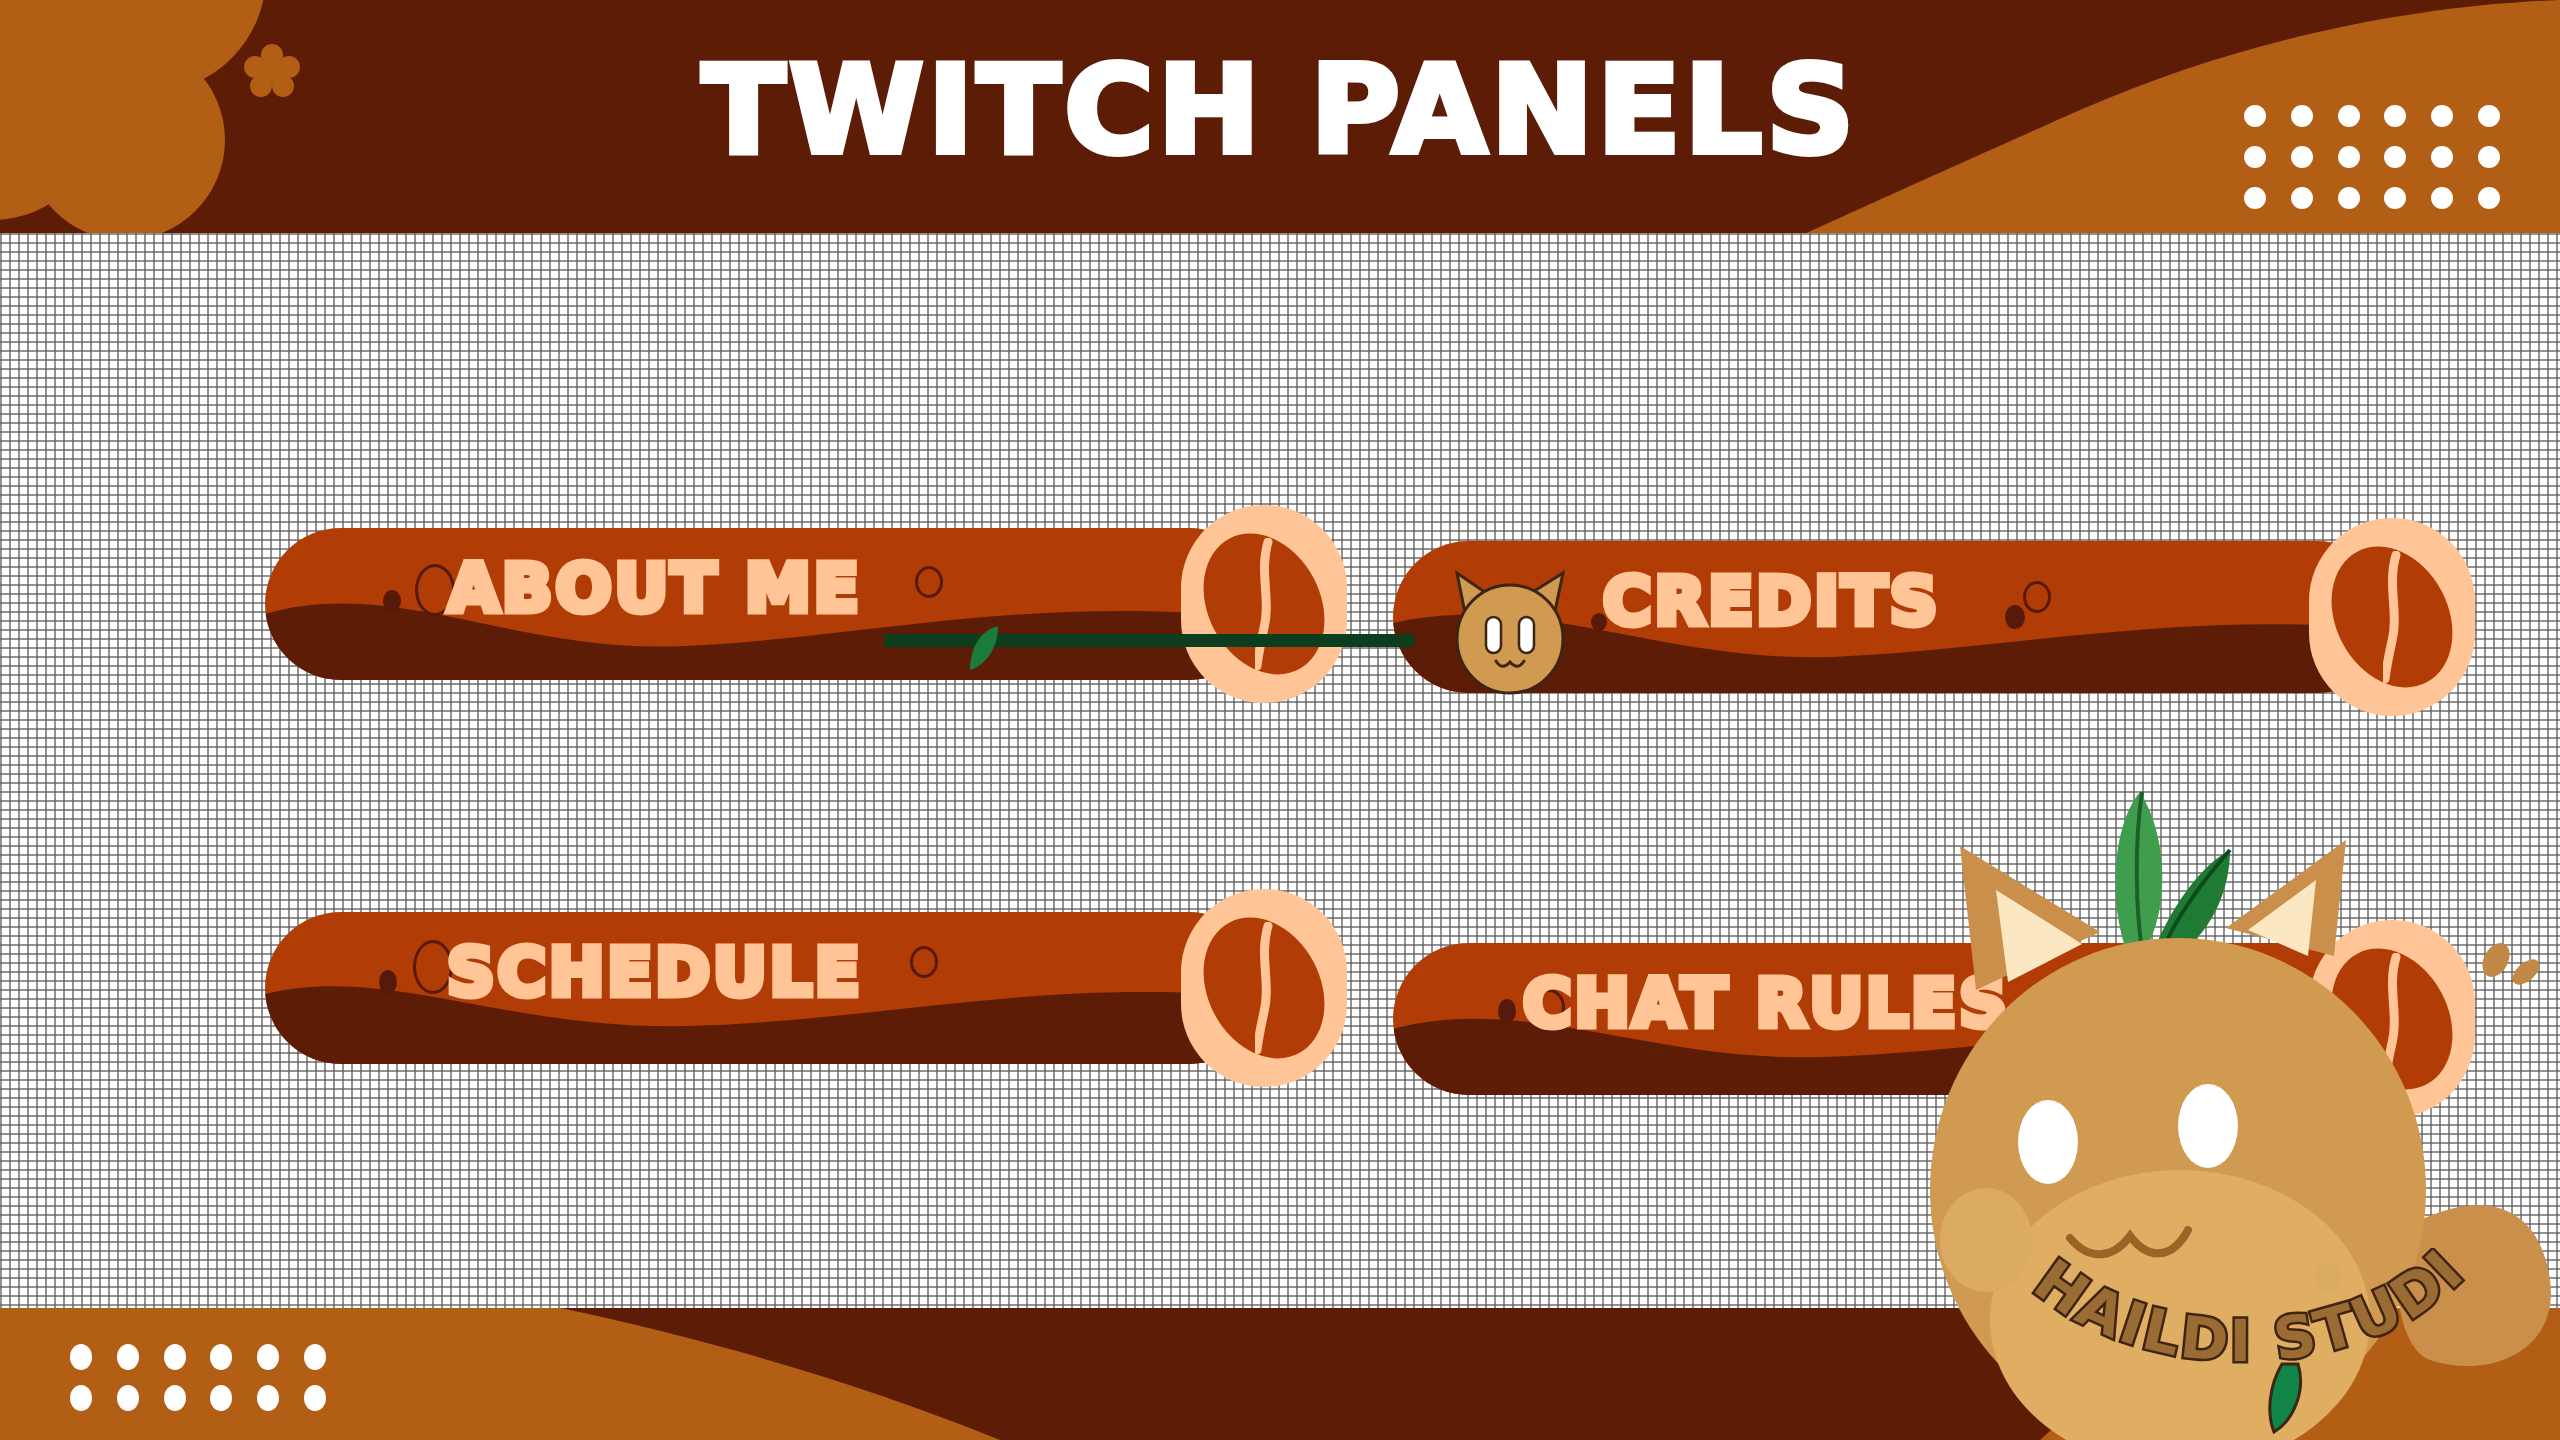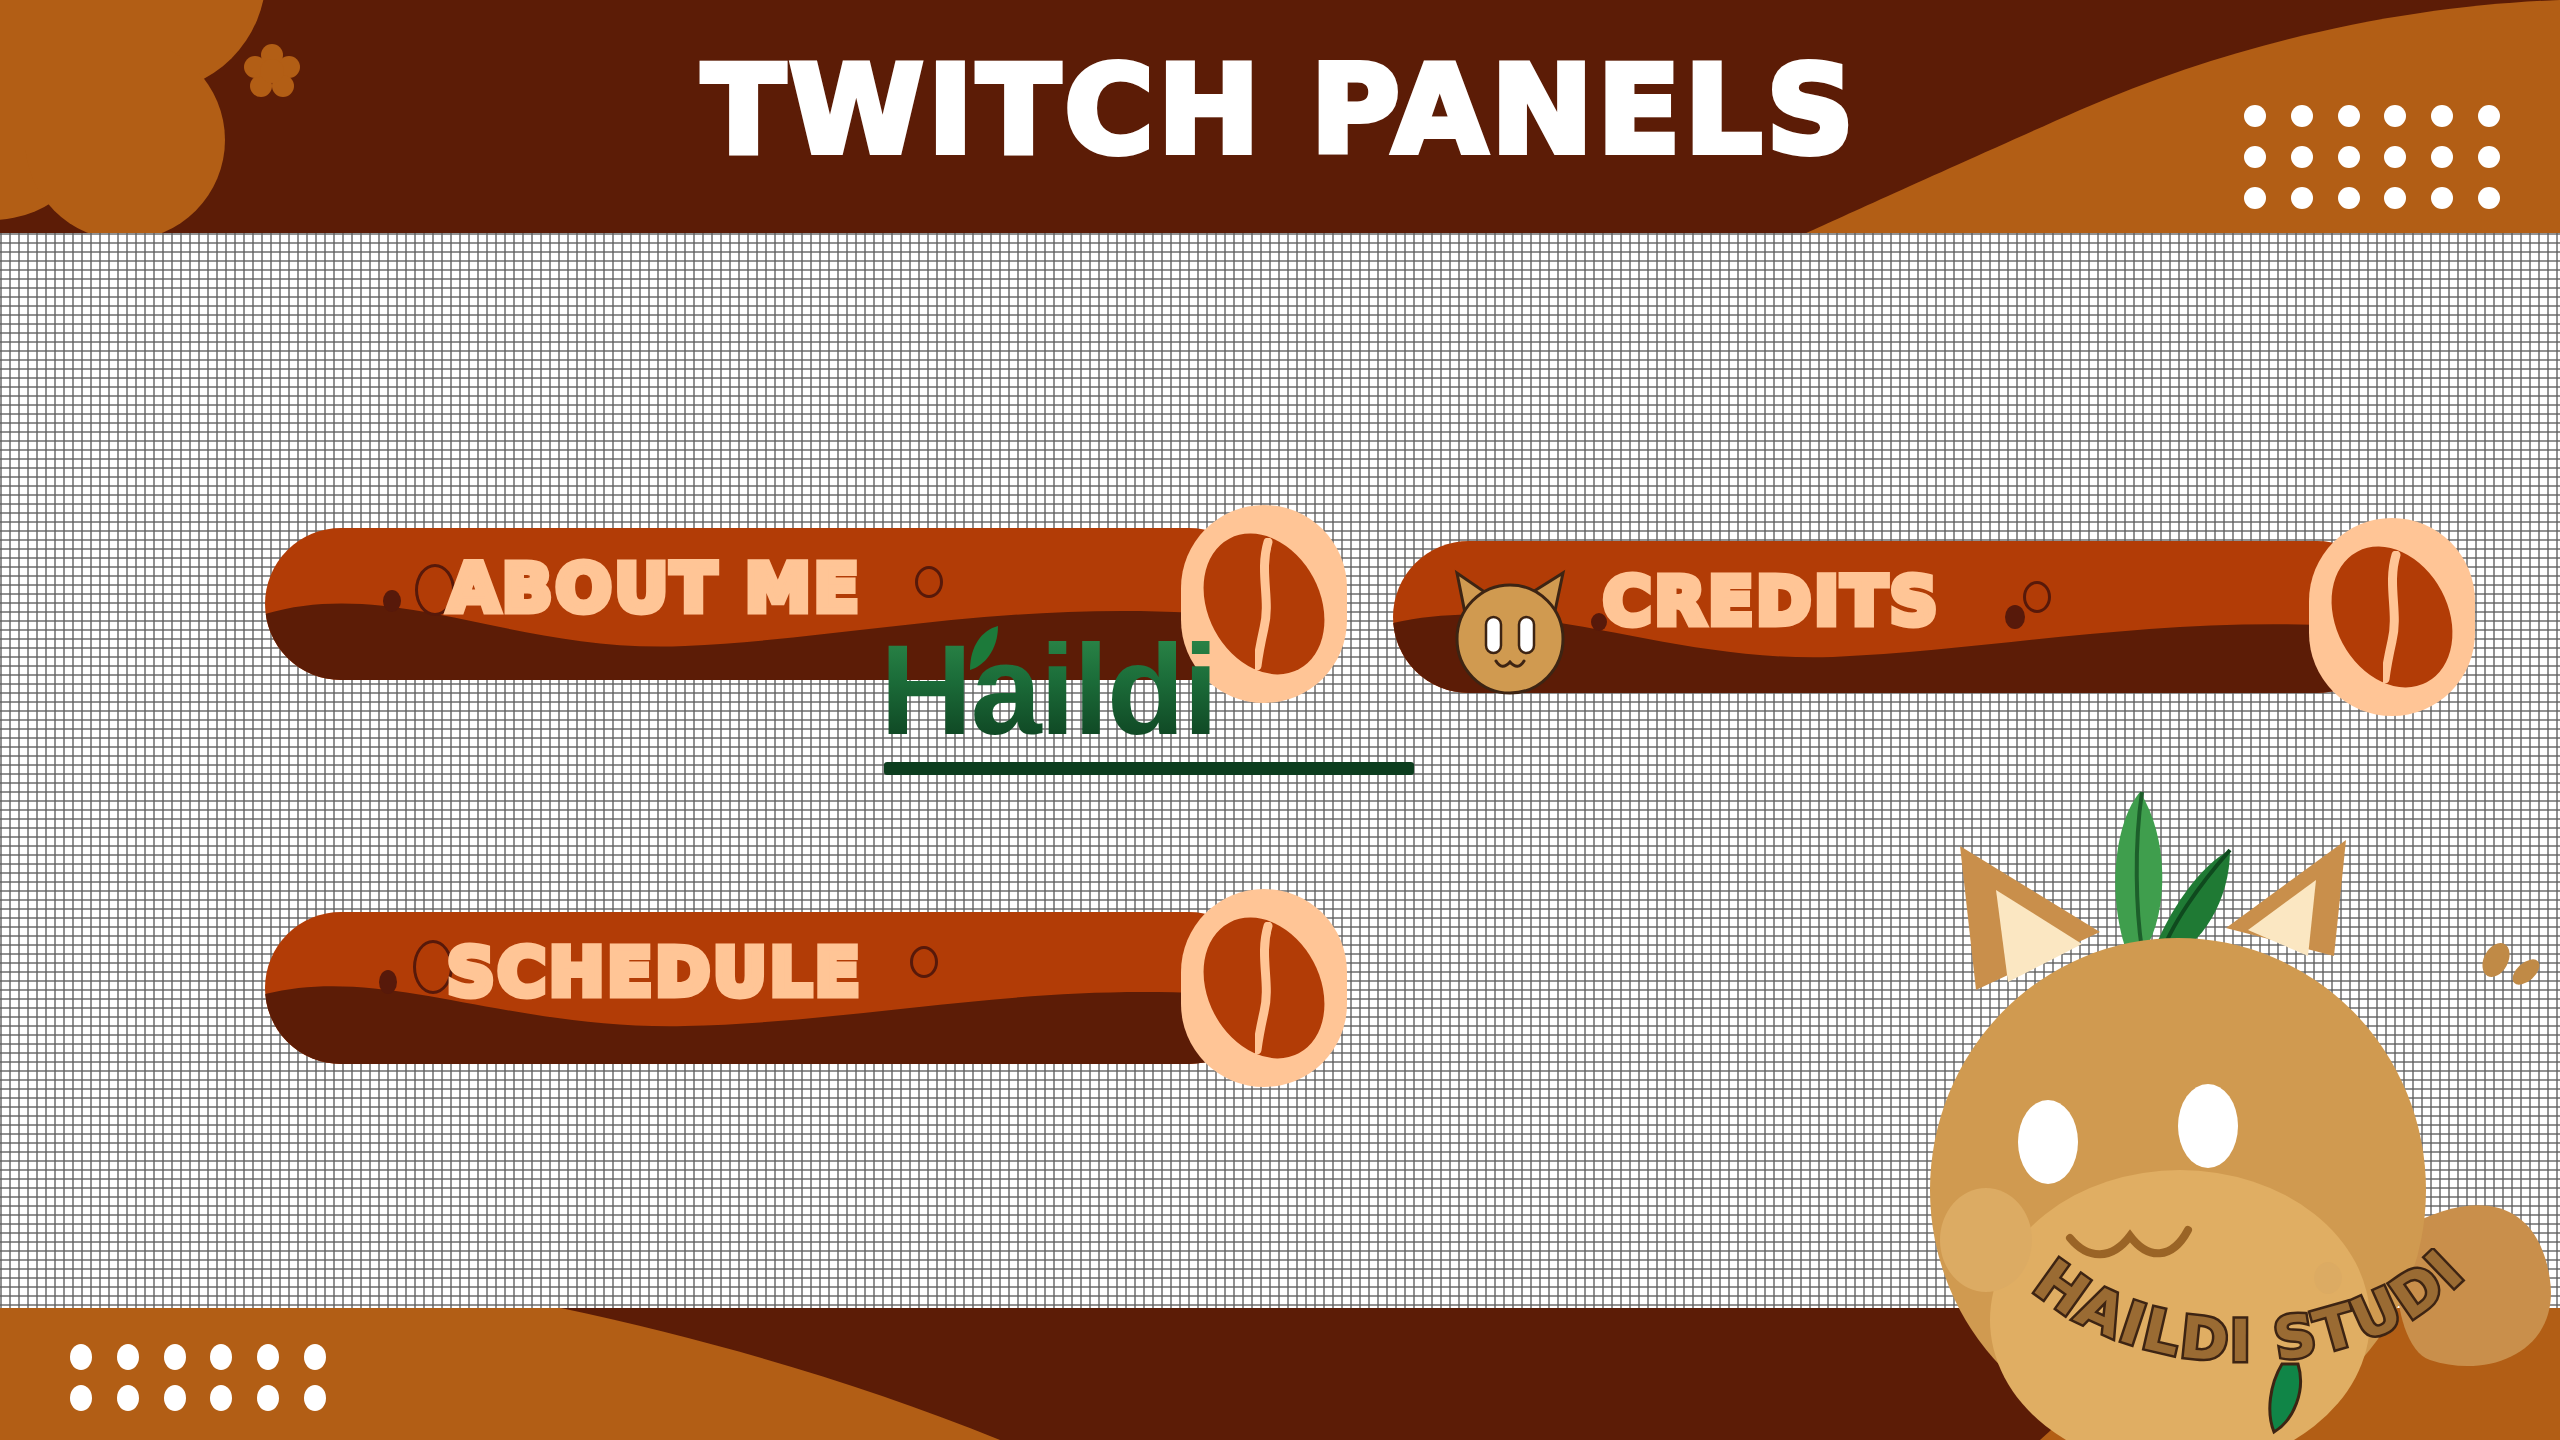--- a/index.html
+++ b/index.html
@@ -236,24 +236,39 @@
     <div class="deco-ring" style="left:645px;top:34px;width:22px;height:26px;"></div>
     <div class="label" style="left:182px;">SCHEDULE</div>
     <div class="bean-badge" style="right:-82px;">
       <div class="bean"></div>
       <svg class="crease" viewBox="0 0 18 132">
         <path d="M13,4 C4,34 16,62 9,90 C5,108 3,120 2,128" stroke="#ffc596" stroke-width="9" fill="none" stroke-linecap="round"></path>
       </svg>
     </div>
   </div>
 
+  <div class="panel" style="left:1393px;top:943px;width:1000px;">
+    <div class="pill">
+      <svg class="wave" viewBox="0 0 1000 96" preserveAspectRatio="none">
+        <path d="M0,30 C130,-6 260,64 430,58 C610,52 790,12 1000,32 L1000,96 L0,96 Z" fill="#5c1c06"></path>
+      </svg>
+    </div>
+    <div class="deco-dot" style="left:105px;top:56px;width:18px;height:24px;"></div>
+    <div class="deco-ring" style="left:140px;top:46px;width:26px;height:30px;"></div>
+    <div class="label" style="left:130px;">CHAT RULES</div>
+    <div class="bean-badge" style="right:-82px;">
+      <div class="bean"></div>
+      <svg class="crease" viewBox="0 0 18 132">
+        <path d="M13,4 C4,34 16,62 9,90 C5,108 3,120 2,128" stroke="#ffc596" stroke-width="9" fill="none" stroke-linecap="round"></path>
+      </svg>
+    </div>
+  </div>
 
   <div class="watermark">
     <div class="wm-row">
-      <span class="wm-haildi">Haildi</span>
       <svg class="wm-leaf" viewBox="0 0 40 56">
         <path d="M34,6 C34,30 20,46 6,50 C6,26 18,10 34,6 Z" fill="#1c7a3a"></path>
       </svg>
     </div>
     <div class="wm-bar"></div>
   </div>
 
   <div class="footer">
     <svg class="ftr-curve" viewBox="0 0 1200 200" preserveAspectRatio="none">
       <path d="M0,0 C300,8 680,70 1000,200 L0,200 Z" fill="#b25e15"></path>

